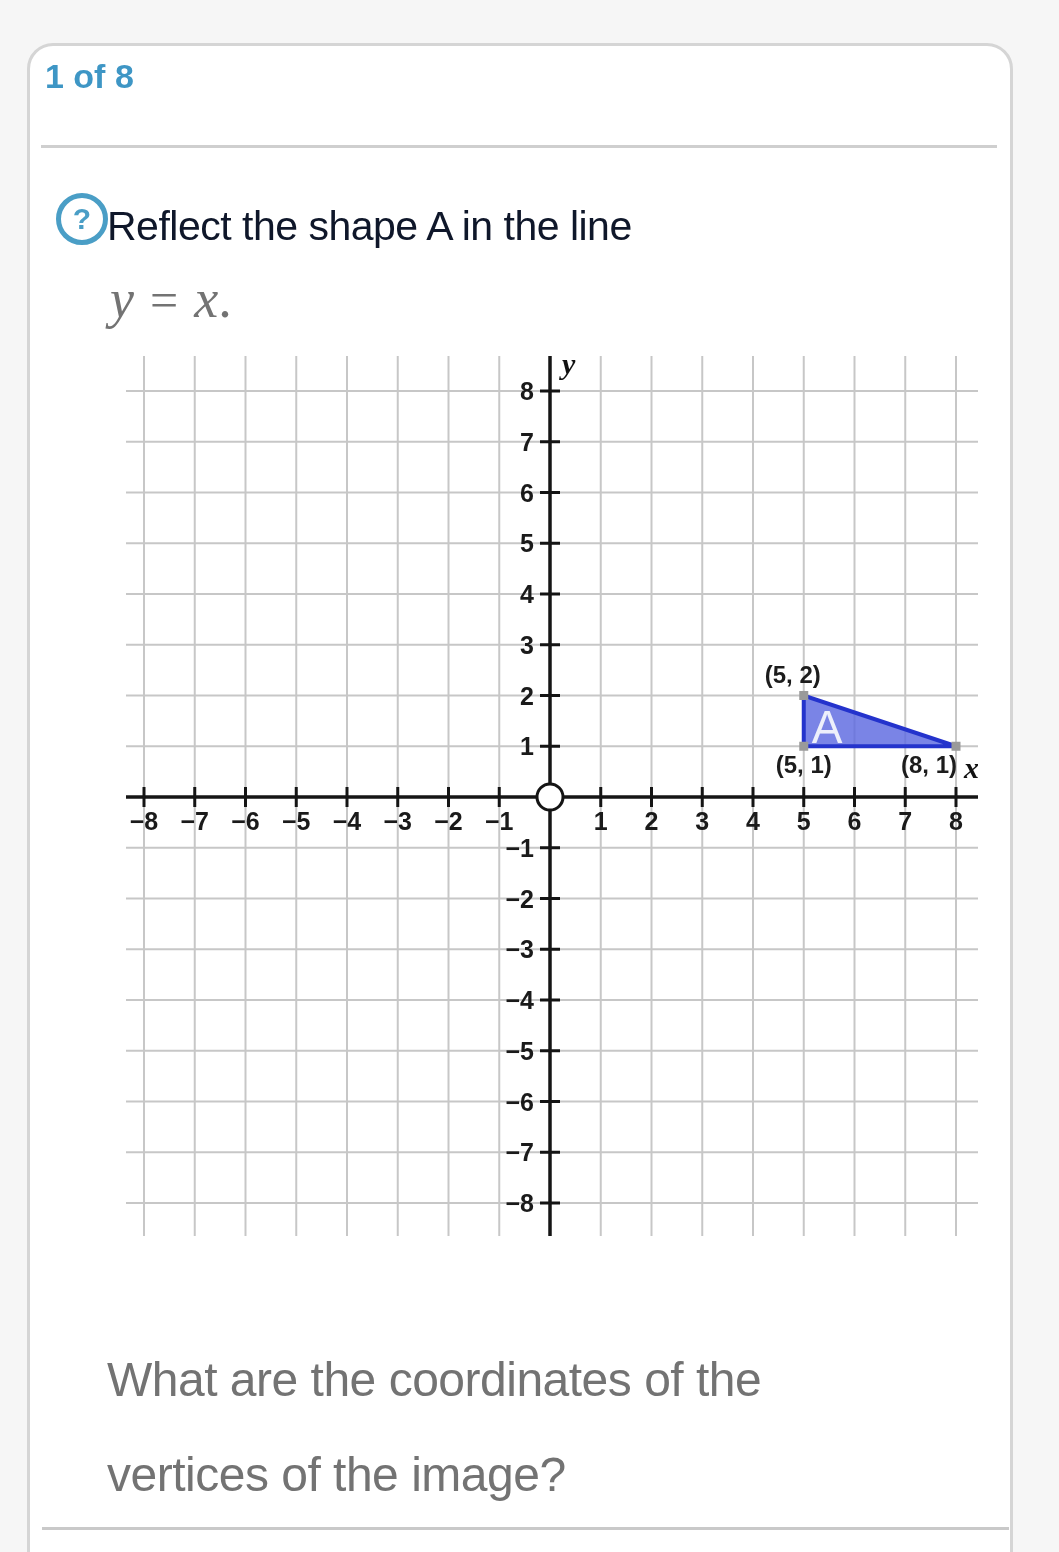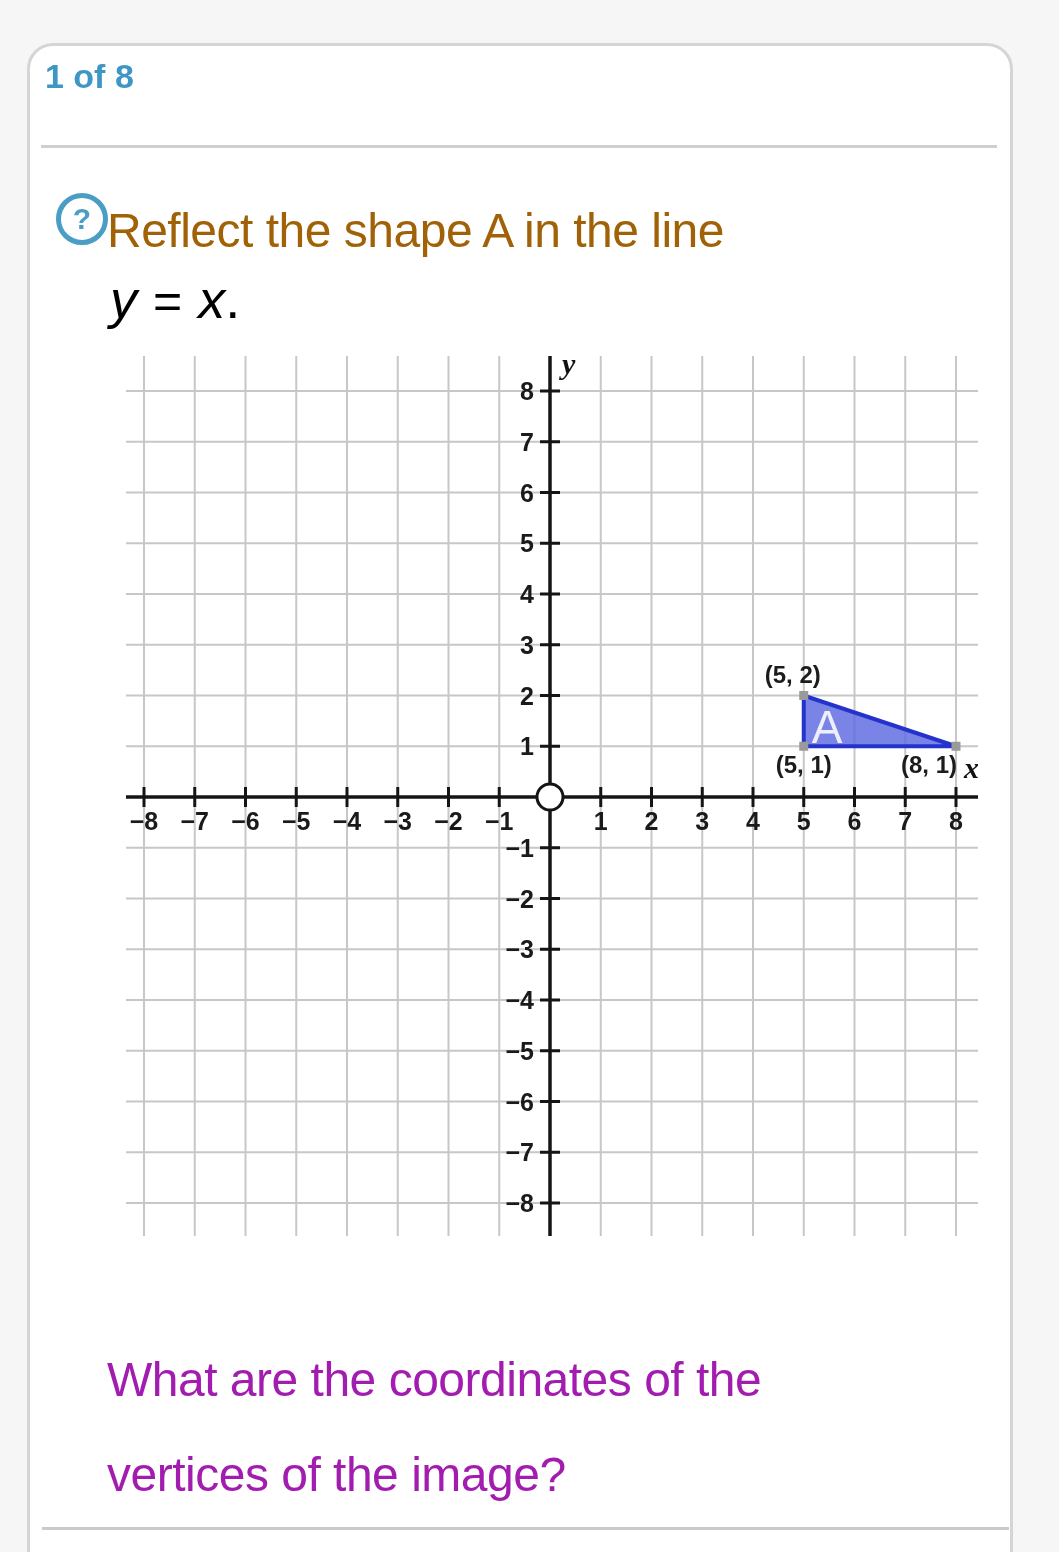--- a/index.html
+++ b/index.html
@@ -19,37 +19,37 @@
   .divider{position:absolute;background:#cfcfcf;height:3px;}
   .divider-top{left:41px;top:145px;width:956px;}
   .divider-bottom{left:42px;top:1527px;width:967px;background:#c9c9c9;}
   .help-icon{
     position:absolute;left:56px;top:193px;width:52px;height:52px;
     box-sizing:border-box;border:5px solid #4a9ec6;border-radius:50%;
     display:flex;align-items:center;justify-content:center;
     color:#4a9ec6;font-size:30px;font-weight:700;
   }
   .q-line1{
-    position:absolute;left:107px;top:203px;font-size:48px;line-height:1.15;
-    color:#a16207;letter-spacing:-0.5px;white-space:nowrap;
+    position:absolute;left:107px;top:203px;font-size:41px;line-height:1.15;
+    color:#0f172a;letter-spacing:-0.5px;white-space:nowrap;
   }
   .q-math{
-    position:absolute;left:110px;top:268px;color:#000000;
-    font-family:Liberation Sans, sans-serif;font-size:54px;white-space:nowrap;
+    position:absolute;left:110px;top:268px;color:#737373;
+    font-family:Liberation Serif, serif;font-size:54px;white-space:nowrap;
   }
   .q-math .var{font-style:italic;}
   .q-math .rel{margin:0 16px;font-size:50px;}
   .graph{position:absolute;left:126px;top:352px;}
   .tick-label{font-family:"Liberation Sans",sans-serif;font-weight:700;font-size:25px;}
   .vertex-label{font-family:"Liberation Sans",sans-serif;font-weight:700;font-size:24px;fill:#1c1c1c;}
   .axis-letter{font-family:"Liberation Serif",serif;font-style:italic;font-weight:700;font-size:30px;fill:#111111;}
   .shape-label{font-family:"Liberation Sans",sans-serif;font-weight:400;font-size:46px;fill:#edeffb;}
   .footer-line{
     position:absolute;left:107px;font-size:48px;line-height:1.15;
-    color:#a21caf;letter-spacing:-0.5px;white-space:nowrap;
+    color:#737373;letter-spacing:-0.5px;white-space:nowrap;
   }
   .footer-line.l1{top:1352px;}
   .footer-line.l2{top:1447px;text-align:center;}
 </style>
 </head>
 <body>
 
 <div id="screen">
   <div class="card"></div>
 

